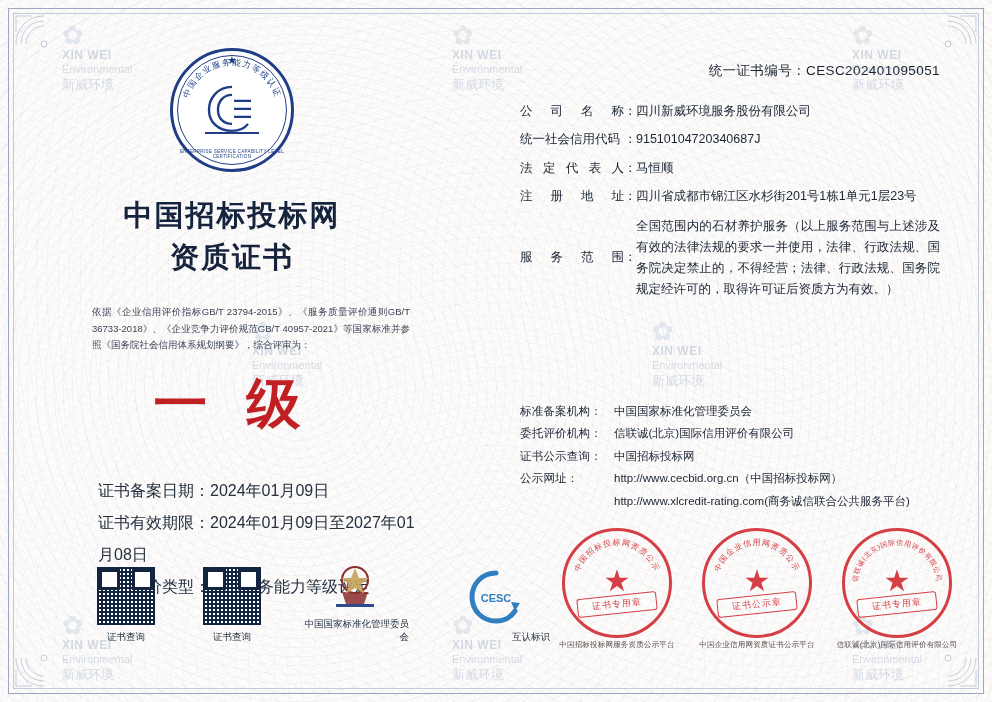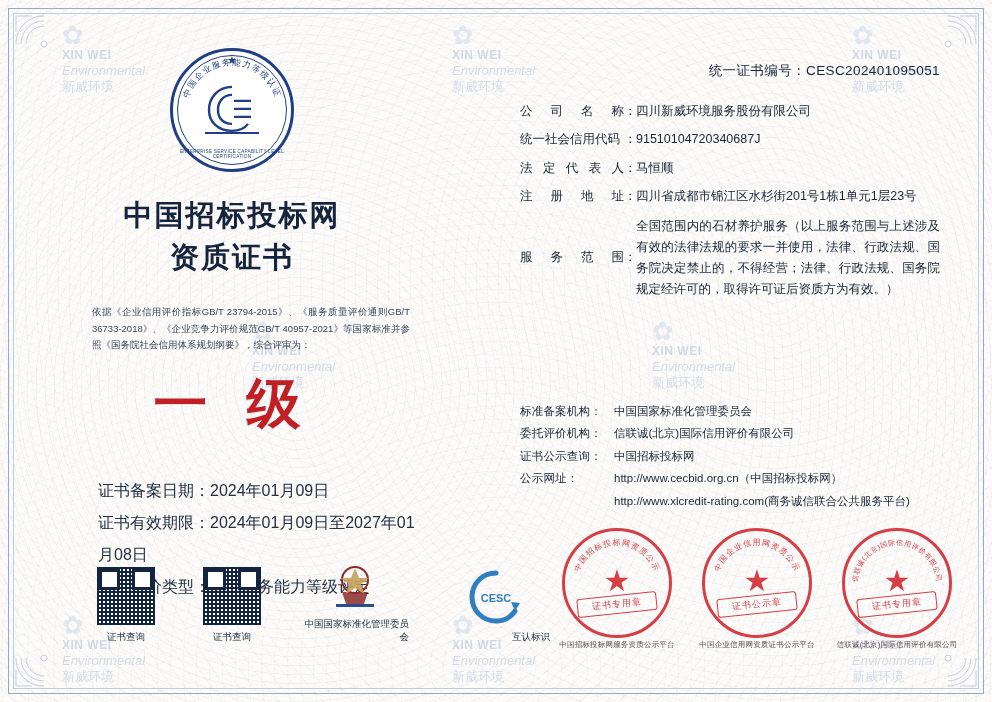--- a/index.html
+++ b/index.html
@@ -55,21 +55,21 @@
     width:130px;
     color:#b9c6d6;
     opacity:.55;
     font-size:10px;
     line-height:1.25;
   }
   .wm .wm-logo{
     font-size:26px;line-height:26px;color:#cfd9e5;letter-spacing:-2px;
   }
   .wm .wm-t1{font-weight:bold;font-size:12px;color:#b0becf;letter-spacing:.5px}
-  .wm .wm-t2{font-size:13px;color:#b6c3d3;font-style:italic}
+  .wm .wm-t2{font-size:11px;color:#b6c3d3;}
   .wm .wm-t3{font-size:13px;color:#b6c3d3}
 
   
   .left{
     position:absolute;left:36px;top:48px;width:392px;
   }
   .emblem{
     width:124px;height:124px;margin:0 auto;position:relative;
   }
   .emblem .ring{

